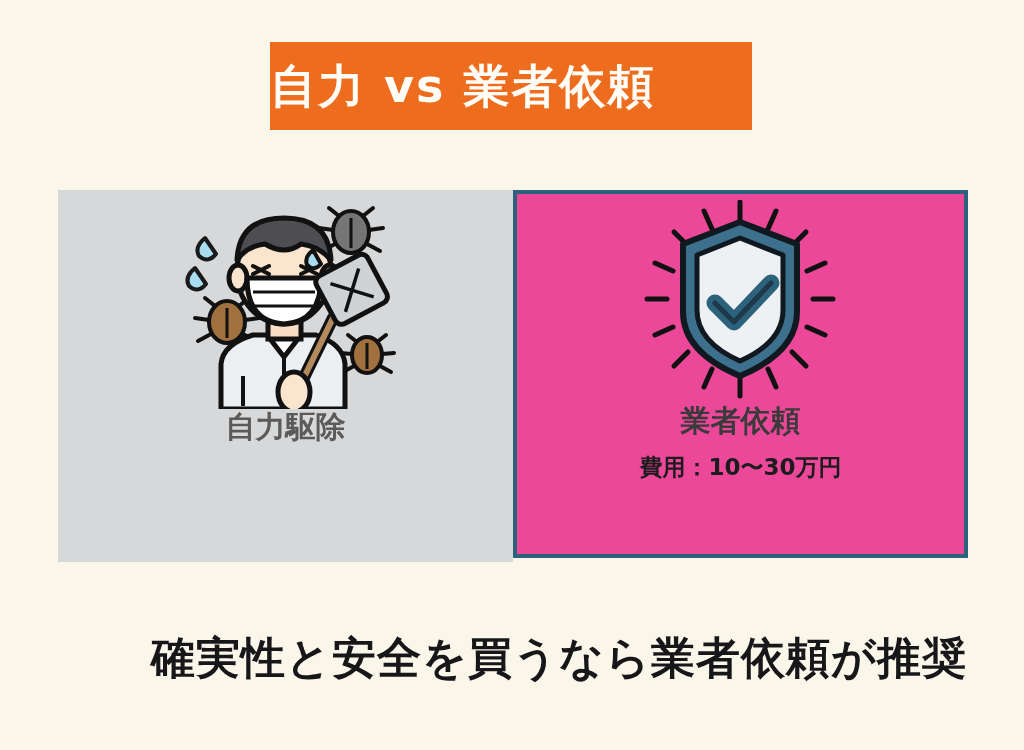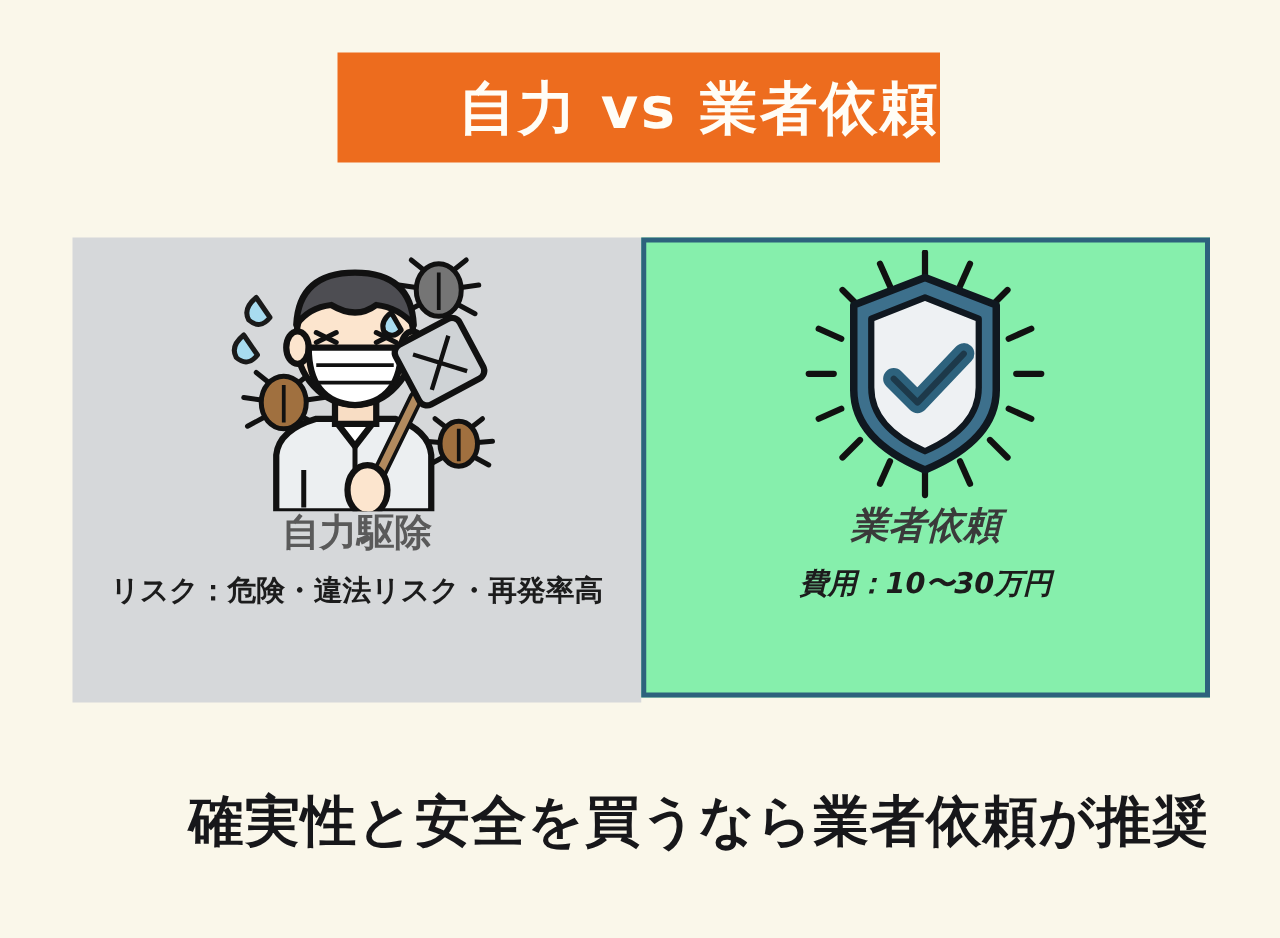--- a/index.html
+++ b/index.html
@@ -23,21 +23,21 @@
   
   .title-banner {
     position: absolute;
     left: 270px;
     top: 42px;
     width: 482px;
     height: 88px;
     background: #ed6c1e;
     display: flex;
     align-items: center;
-    justify-content: flex-end;
+    justify-content: flex-start;
   }
   .title-text {
     color: #fffdf6;
     font-size: 46px;
     font-weight: bold;
     letter-spacing: 2px;
     line-height: 1;
     white-space: nowrap;
   }
 
@@ -60,23 +60,22 @@
   .panel-left {
     left: 0;
     width: 455px;
     height: 372px;
     background: #d6d8da;
   }
   .panel-right {
     left: 455px;
     width: 455px;
     height: 368px;
-    background: #86efac;
+    background: #ec4899;
     border: 4px solid #2d627d;
-    font-style: italic;
   }
 
   .art {
     position: relative;
     width: 100%;
     height: 222px;
     display: flex;
     align-items: center;
     justify-content: center;
   }
@@ -198,21 +197,20 @@
 
           <g transform="rotate(-28 192 98)">
             <rect x="163" y="68" width="58" height="54" rx="7" fill="#cfd3d6" stroke="#111" stroke-width="5"></rect>
             <path d="M176 80 L208 112 M208 80 L176 112" stroke="#111" stroke-width="3.5" fill="none"></path>
           </g>
 
           <ellipse cx="133" cy="198" rx="16" ry="20" fill="#fce5ce" stroke="#111" stroke-width="5"></ellipse>
         </svg>
       </div>
       <div class="panel-title">自力駆除</div>
-      <div class="panel-line">リスク：危険・違法リスク・再発率高</div>
     </div>
 
     <div class="panel panel-right">
       <div class="art">
         <svg width="215" height="200" viewBox="0 0 215 200">
 
           <g stroke="#111" stroke-width="5" stroke-linecap="round">
             <line x1="107" y1="2" x2="107" y2="22"></line>
             <line x1="71" y1="11" x2="79" y2="29"></line>
             <line x1="143" y1="11" x2="135" y2="29"></line>

